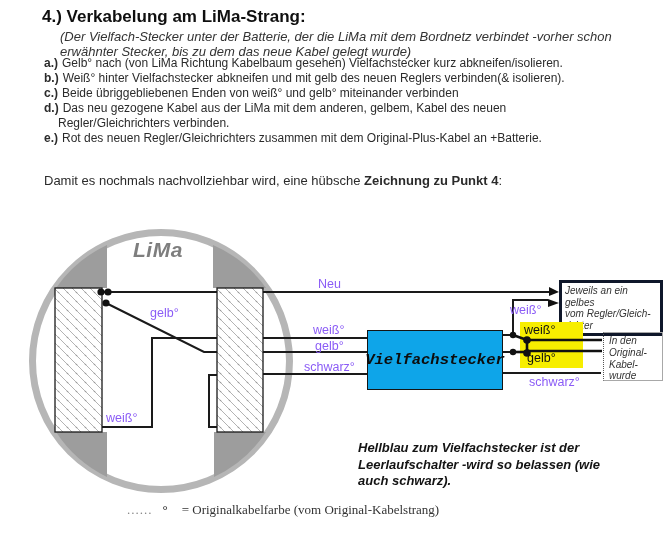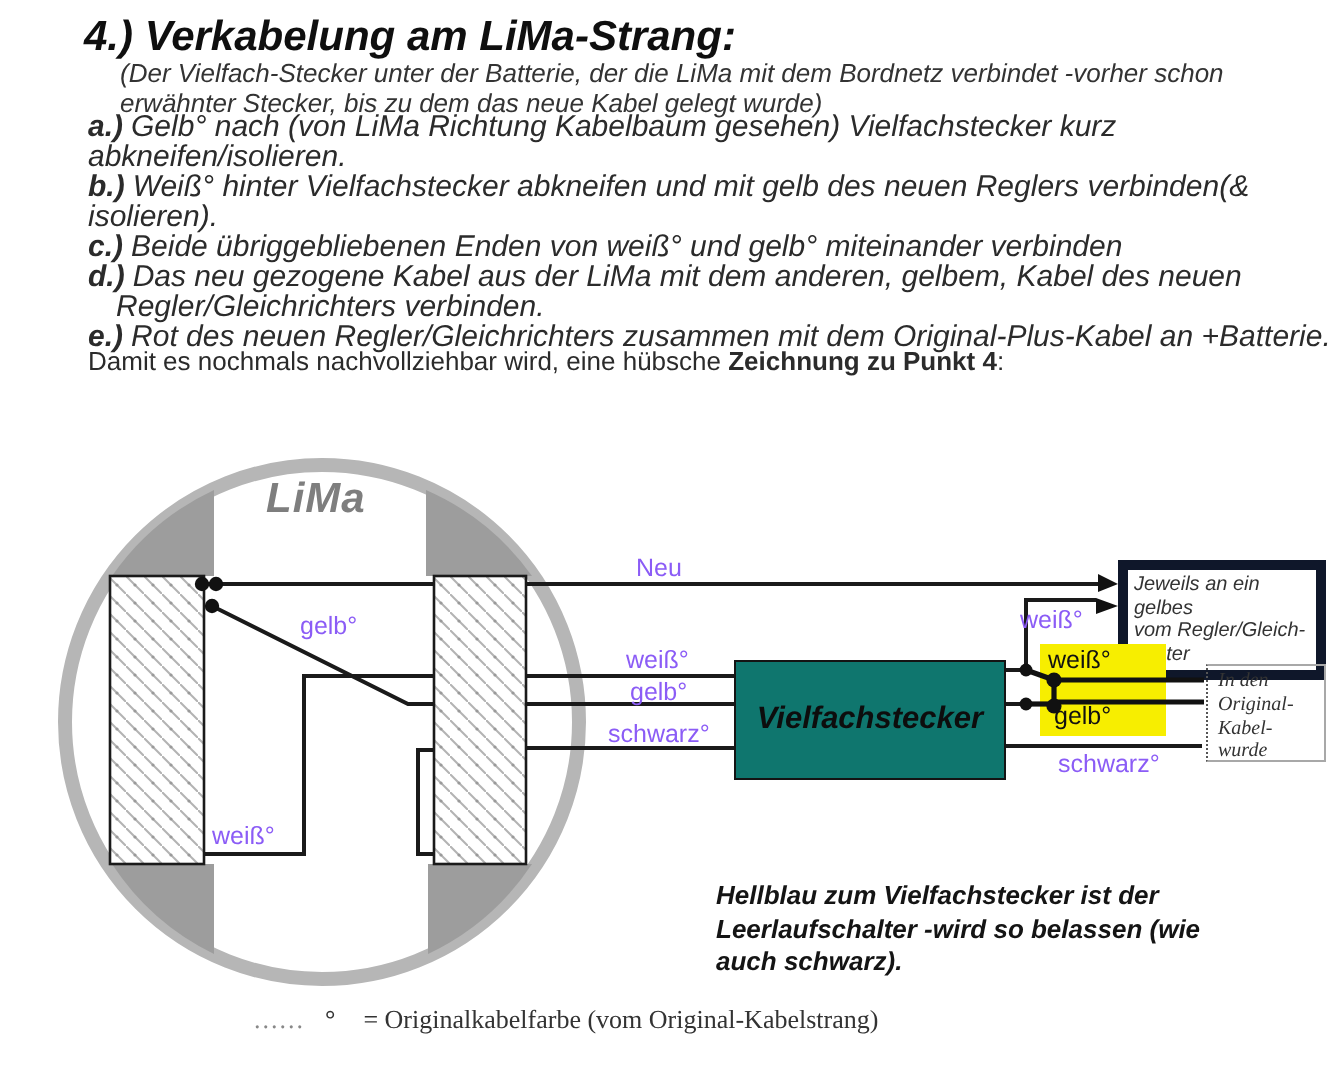--- a/index.html
+++ b/index.html
@@ -1,35 +1,35 @@
 <!DOCTYPE html>
 <html><head>
 <meta charset="utf-8">
 <style>
   html,body{margin:0;padding:0;background:#ffffff;}
   .page{position:relative;width:670px;height:538px;background:#fff;overflow:hidden;
         font-family:"Liberation Sans",sans-serif;color:#2b2b2b;}
   .abs{position:absolute;}
-  .heading{left:42px;top:7px;font-size:21px;font-weight:bold;font-style:italic;color:#0f0f0f;}
+  .heading{left:42px;top:7px;font-size:17px;font-weight:bold;color:#0f0f0f;}
   .intro{left:60px;top:30px;font-size:13px;font-style:italic;line-height:14.5px;color:#333;}
-  .steps{left:44px;top:56px;font-size:15px;line-height:15px;font-style:italic;}
+  .steps{left:44px;top:56px;font-size:12px;line-height:15px;}
   .steps .lbl{font-weight:bold;margin-right:4px;}
   .steps .cont{padding-left:14px;}
   .lead{left:44px;top:173px;font-size:13px;}
   .lead .b{font-weight:bold;}
   .lima{left:133px;top:193px;font-size:21px;font-weight:bold;font-style:italic;color:#7e7e7e;letter-spacing:.5px;margin-top:45px;}
   svg.diagram{left:0;top:0;}
   .box-connector{left:367px;top:330px;width:136px;height:60px;box-sizing:border-box;
-        background:#0f766e;border:1.5px solid #141414;display:flex;align-items:center;justify-content:center;
-        font-size:15.5px;font-weight:bold;font-style:italic;color:#0d0d0d;}
-  .box-regler{left:559px;top:280px;width:104px;box-sizing:border-box;border:5px solid #0f172a;
+        background:#0ea5e9;border:1.5px solid #141414;display:flex;align-items:center;justify-content:center;
+        font-size:15.5px;font-weight:bold;font-style:italic;color:#0d0d0d;font-family:Liberation Mono, monospace;}
+  .box-regler{left:559px;top:280px;width:104px;box-sizing:border-box;border:3px solid #0f172a;
         padding:2px 3px;font-size:10px;font-style:italic;line-height:11.5px;color:#333;}
   .box-harness{left:603px;top:332px;width:60px;height:49px;box-sizing:border-box;
         border:1px solid #a8a8a8;border-left:1px dotted #555;
-        padding:2px 0 0 5px;font-size:10px;font-style:italic;line-height:11.8px;color:#333;font-family:Liberation Serif, serif;}
+        padding:2px 0 0 5px;font-size:10px;font-style:italic;line-height:11.8px;color:#333;}
   .hl{left:520px;top:322px;width:63px;height:46px;background:#f7ee00;}
   .hl div{position:absolute;font-size:12.5px;color:#111;}
   .hl .hl-weiss{left:4px;top:1px;}
   .hl .hl-gelb{left:7px;top:29px;}
   .dlabel{font-size:12.5px;color:#8b5cf6;white-space:nowrap;}
   .note{left:358px;top:440px;font-size:13px;font-weight:bold;font-style:italic;line-height:16.5px;color:#141414;}
   .footnote{left:127px;top:502px;font-size:13px;color:#333;font-family:Liberation Serif, serif;}
   .footnote .dots{color:#888;letter-spacing:1px;}
   .footnote .deg{font-weight:bold;margin:0 14px 0 10px;}
 </style>

